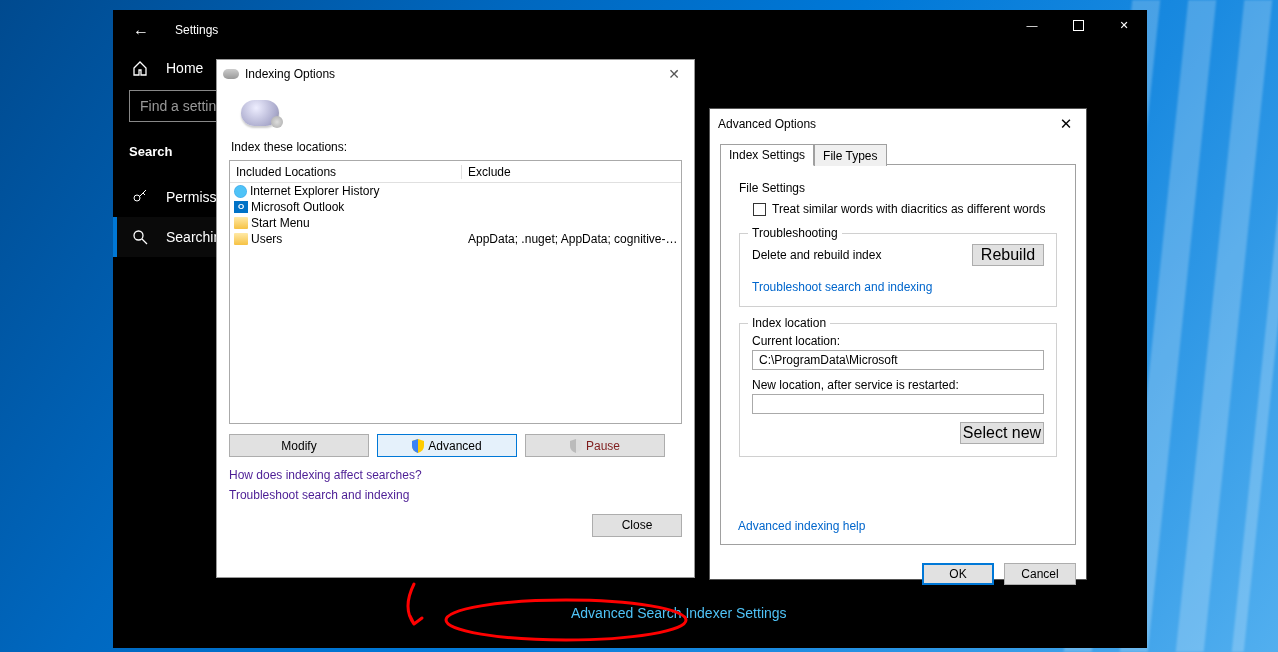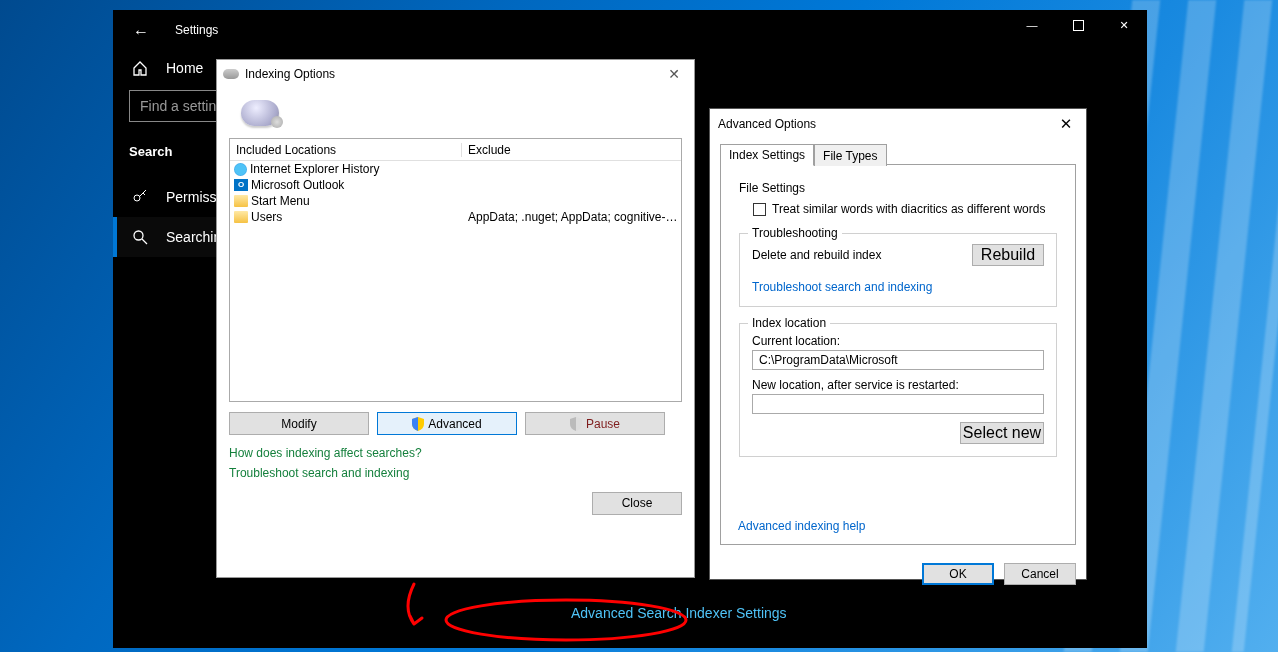--- a/index.html
+++ b/index.html
@@ -109,21 +109,21 @@
   
   .dlg-btn-row { display: flex; gap: 8px; padding: 10px 12px 4px; }
   .dlg-btn {
     width: 140px; height: 23px; border: 1px solid #adadad; background: #e1e1e1;
     font-size: 12px; display: flex; align-items: center; justify-content: center; gap: 4px;
   }
   .dlg-btn.selected { border: 1px solid #0078d7; background: #e5f1fb; }
   .dlg-btn.disabled { color: #7f1d1d; }
   .shield-icon { width: 12px; height: 14px; }
   .dlg-links { padding: 4px 12px; line-height: 1.7; }
-  .dlg-links a { color: #15803d; font-size: 12px; text-decoration: none; }
+  .dlg-links a { color: #4c1d95; font-size: 12px; text-decoration: none; }
   .dlg-footer { display: flex; justify-content: flex-end; padding: 4px 12px 0; }
   .close-btn { width: 90px; height: 23px; border: 1px solid #adadad; background: #e1e1e1; font-size: 12px; }
 
   
   .advanced-dialog {
     position: absolute; left: 709px; top: 108px; width: 378px; height: 472px;
     background: #fff; border: 1px solid #555; z-index: 4;
     color: #000; font-size: 12px;
   }
   .adv-titlebar {
@@ -244,20 +244,21 @@
   <div class="dlg-titlebar">
     <div class="dlg-title-left">
       <span class="dlg-idx-icon"></span>
       <span>Indexing Options</span>
     </div>
     <span class="dlg-close">✕</span>
   </div>
   <div class="dlg-status-area">
     <div class="dlg-big-icon"></div>
   </div>
+  <div class="dlg-label">Index these locations:</div>
   <div class="dlg-listbox">
     <div class="dlg-list-header">
       <div class="col-inc">Included Locations</div>
       <div class="col-exc">Exclude</div>
     </div>
     <div class="dlg-list-body" id="loc-rows">
         <div class="dlg-row">
           <div class="loc-cell">
             <span class="row-icon ie-icon"></span>
             <span>Internet Explorer History</span>

